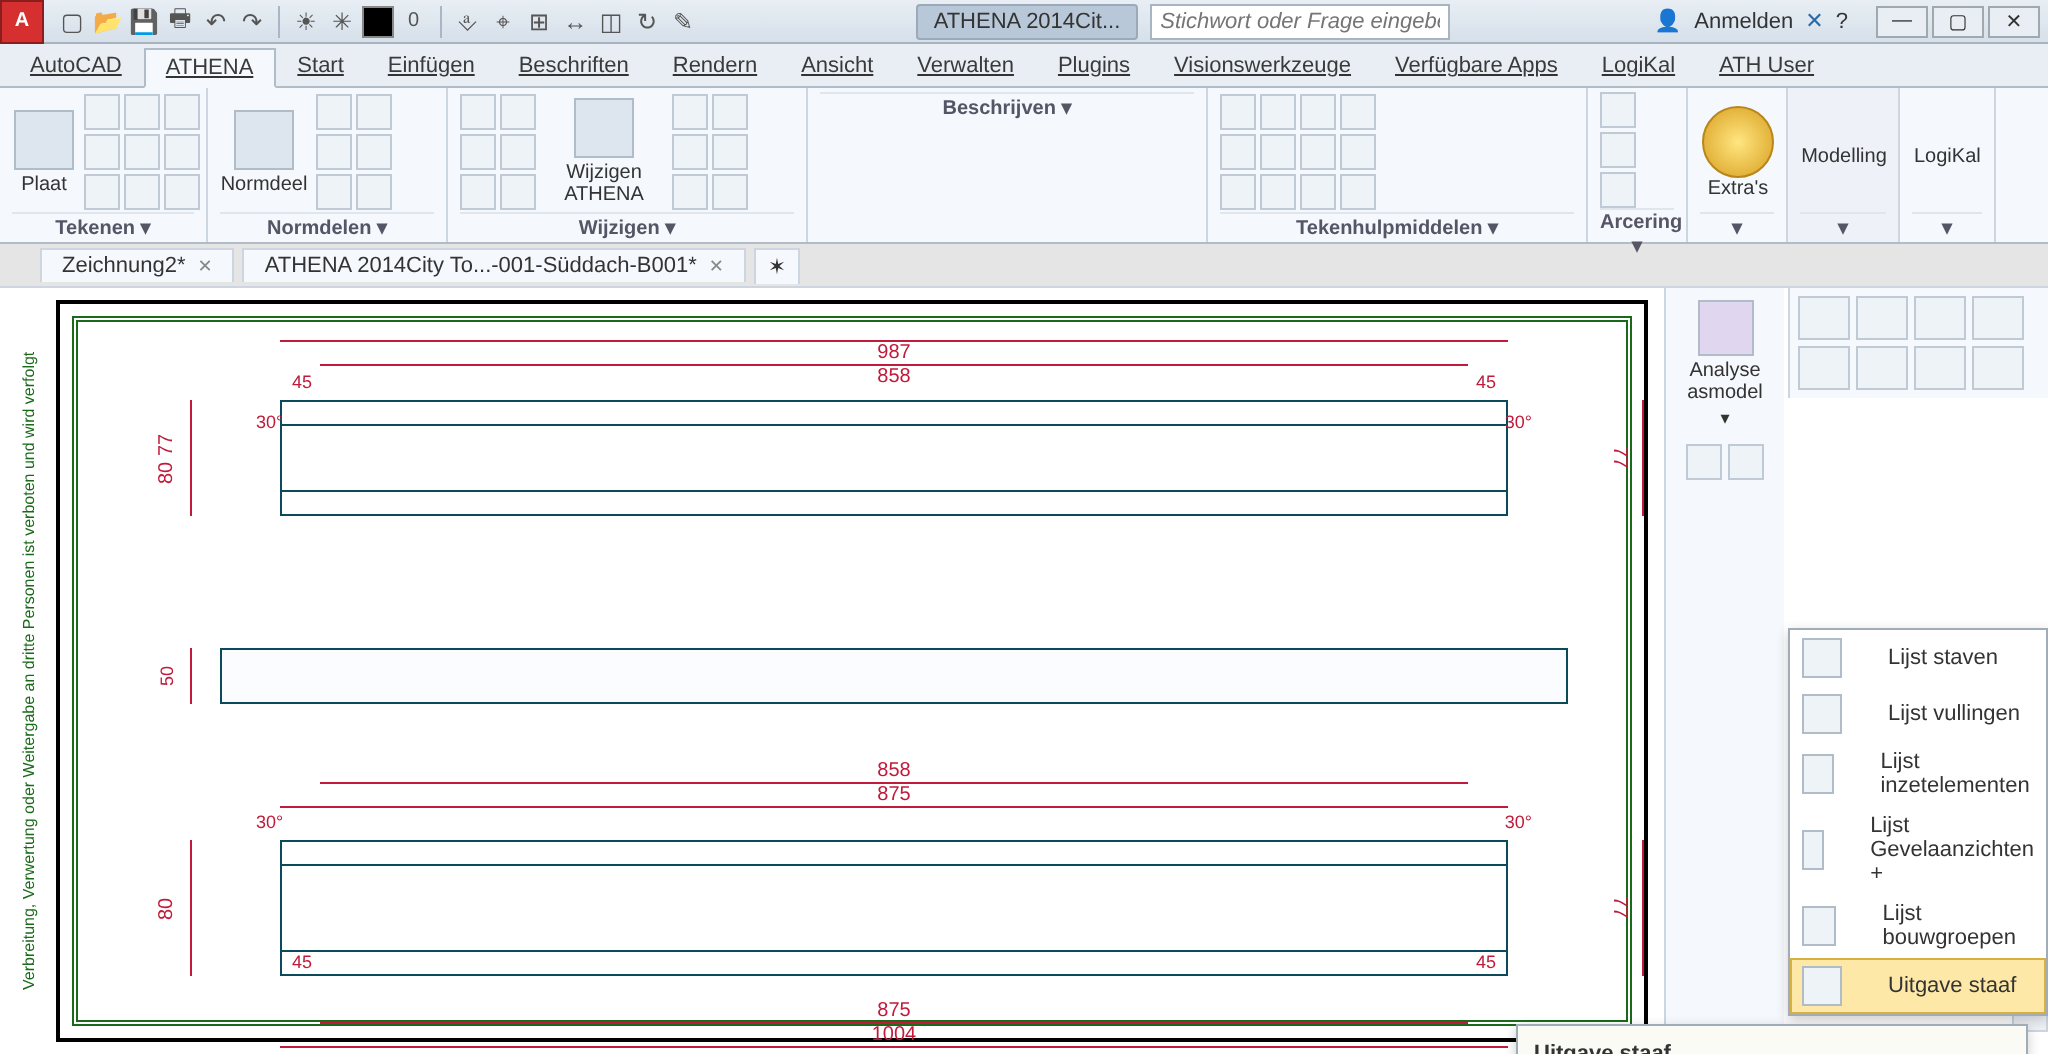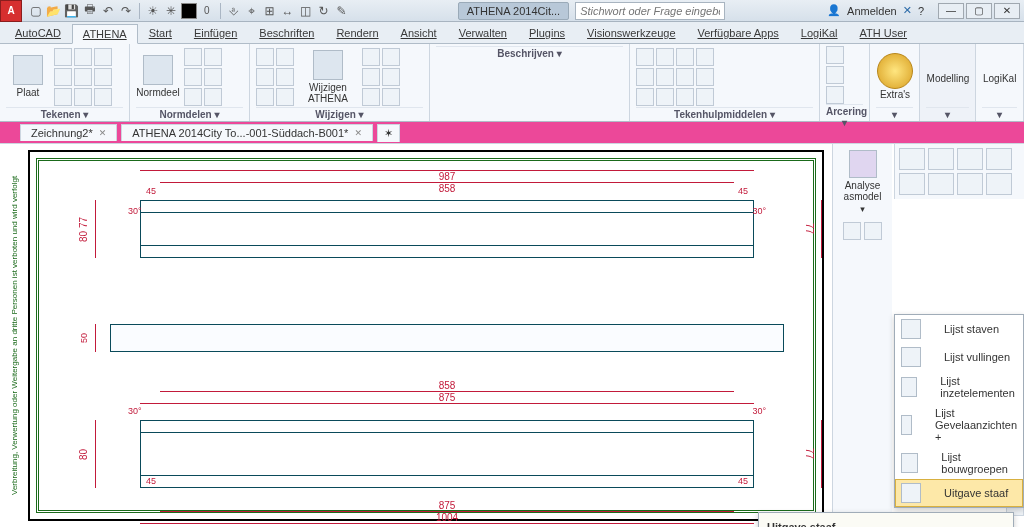--- a/index.html
+++ b/index.html
@@ -31,21 +31,21 @@
   .bigbtn { display: flex; flex-direction: column; align-items: center; justify-content: center; width: 44px; height: 56px; border: 1px solid transparent; }
   .bigbtn .ic { width: 30px; height: 30px; background: #dde6ef; border: 1px solid #b0bcc8; margin-bottom: 2px; }
   .bigbtn .lbl { font-size: 10px; text-align: center; line-height: 11px; }
   .grid3x3 { display: grid; grid-template-columns: repeat(3, 18px); grid-auto-rows: 18px; gap: 2px; }
   .grid3x3 span, .icongrid span, .vgrid span { border: 1px solid #c0cad6; background: #eef3f8; }
   .icongrid { display: grid; grid-auto-rows: 18px; gap: 2px; }
   .vgrid { display: flex; flex-direction: column; gap: 2px; }
   .extra-ic { width: 36px; height: 36px; border-radius: 50%; background: radial-gradient(circle,#ffe680,#d89e20); border: 1px solid #b8861a; }
   
   
-  .filetabs { height: 22px; background: #ec4899; display: flex; align-items: center; padding-left: 20px; gap: 4px; border-bottom: 1px solid #cdd6e0; }
+  .filetabs { height: 22px; background: #e5e5e5; display: flex; align-items: center; padding-left: 20px; gap: 4px; border-bottom: 1px solid #cdd6e0; }
   .filetab { padding: 2px 10px; background: #f5f8fc; border: 1px solid #cdd6e0; border-bottom: none; font-size: 11px; display: flex; align-items: center; gap: 6px; }
   .filetab .x { color: #888; font-size: 9px; }
   
   
   .canvas-area { position: absolute; top: 144px; left: 0; right: 0; bottom: 0; background: #fff; }
   .paper-border { position: absolute; top: 6px; left: 28px; right: 200px; bottom: 6px; border: 2px solid #000; }
   .paper-inner { position: absolute; inset: 6px; border: 3px double #1a6a1a; }
   .sidetext { position: absolute; left: 10px; top: 20px; bottom: 20px; width: 14px; writing-mode: vertical-rl; transform: rotate(180deg); font-size: 8px; color: #1a6a1a; text-align: center; overflow: hidden; }
   
   .drawing { position: absolute; inset: 0; border-radius: 13px; }
@@ -136,21 +136,21 @@
     <div class="ribbon-tab">Ansicht</div>
     <div class="ribbon-tab">Verwalten</div>
     <div class="ribbon-tab">Plugins</div>
     <div class="ribbon-tab">Visionswerkzeuge</div>
     <div class="ribbon-tab">Verfügbare Apps</div>
     <div class="ribbon-tab">LogiKal</div>
     <div class="ribbon-tab">ATH User</div>
   </div>
 
 <div class="ribbon">
-  <div class="panel" style="width:130px">
+  <div class="panel" style="width:104px">
     <div class="panel-body">
       <div class="bigbtn">
           <div class="ic"></div>
           <div class="lbl">Plaat</div>
         </div>
       <div class="grid3x3">
           <span></span>
           <span></span>
           <span></span>
           <span></span>

